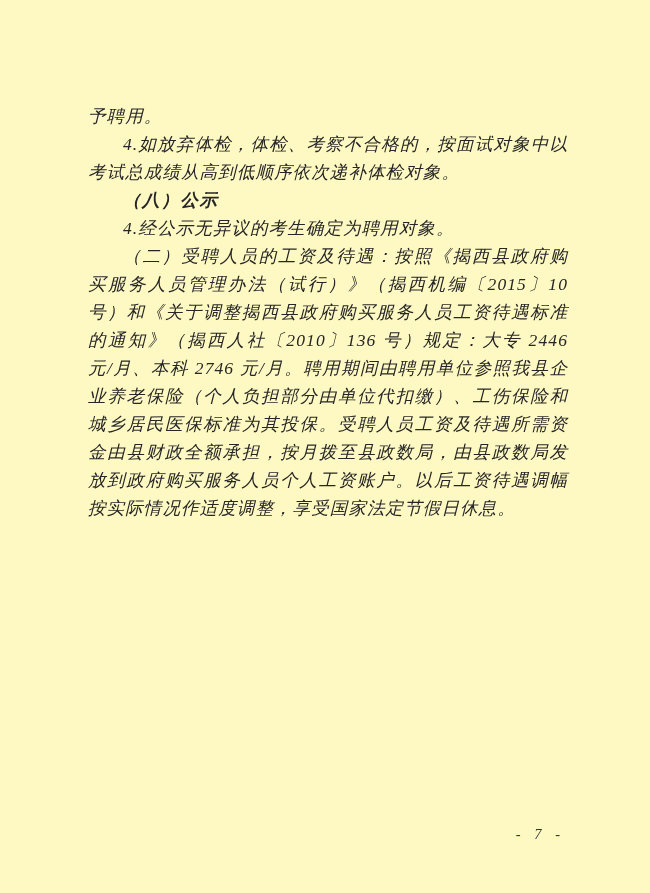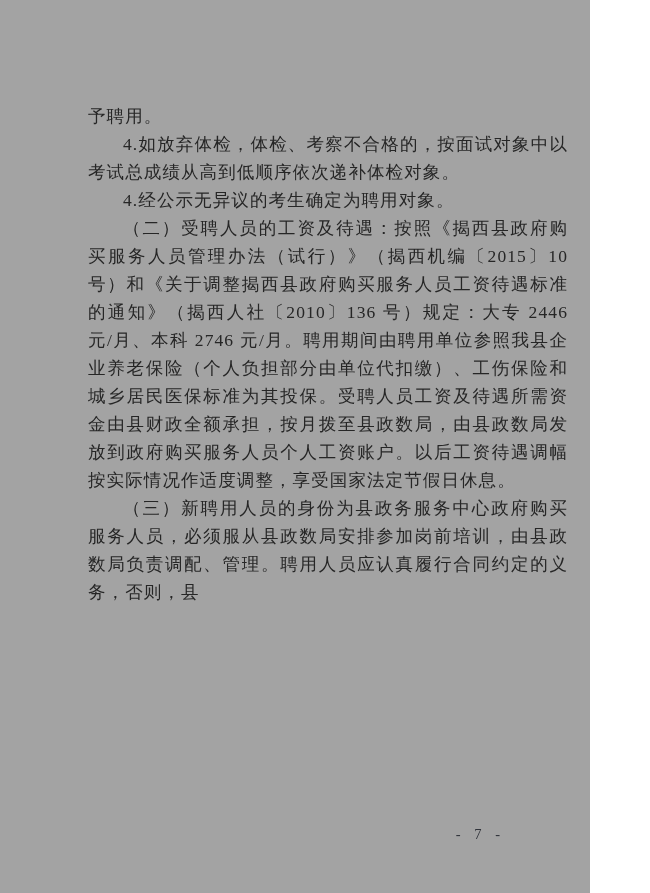--- a/index.html
+++ b/index.html
@@ -2,26 +2,27 @@
 <html><head>
 <meta charset="utf-8">
 <style>
   html, body {
     margin: 0;
     padding: 0;
     background: #ffffff;
   }
   .page {
     position: relative;
-    width: 590px;
+    width: 650px;
     height: 893px;
-    background: #a3a3a3;
+    background: #fef9c3;
     overflow: hidden;
     font-family: "Liberation Serif", "DejaVu Serif", serif;
     color: #262626;
+    font-style: italic;
   }
   .content {
     position: absolute;
     left: 88px;
     top: 102px;
     width: 480px;
     font-size: 17.5px;
     line-height: 28px;
     text-align: justify;
     letter-spacing: 1.1px;
@@ -49,18 +50,18 @@
     font-family: "Liberation Serif", "DejaVu Serif", serif;
   }
 </style>
 </head>
 <body>
 
 <div class="page">
   <div class="content">
     <p class="body no-indent">予聘用。</p>
     <p class="body">4.如放弃体检，体检、考察不合格的，按面试对象中以考试总成绩从高到低顺序依次递补体检对象。</p>
+    <p class="heading">（八）公示</p>
     <p class="body">4.经公示无异议的考生确定为聘用对象。</p>
     <p class="body">（二）受聘人员的工资及待遇：按照《揭西县政府购买服务人员管理办法（试行）》（揭西机编〔2015〕10 号）和《关于调整揭西县政府购买服务人员工资待遇标准的通知》（揭西人社〔2010〕136 号）规定：大专 2446 元/月、本科 2746 元/月。聘用期间由聘用单位参照我县企业养老保险（个人负担部分由单位代扣缴）、工伤保险和城乡居民医保标准为其投保。受聘人员工资及待遇所需资金由县财政全额承担，按月拨至县政数局，由县政数局发放到政府购买服务人员个人工资账户。以后工资待遇调幅按实际情况作适度调整，享受国家法定节假日休息。</p>
-    <p class="body">（三）新聘用人员的身份为县政务服务中心政府购买服务人员，必须服从县政数局安排参加岗前培训，由县政数局负责调配、管理。聘用人员应认真履行合同约定的义务，否则，县</p>
   </div>
   <div class="page-number">- 7 -</div>
 </div>
 
 </body></html>

